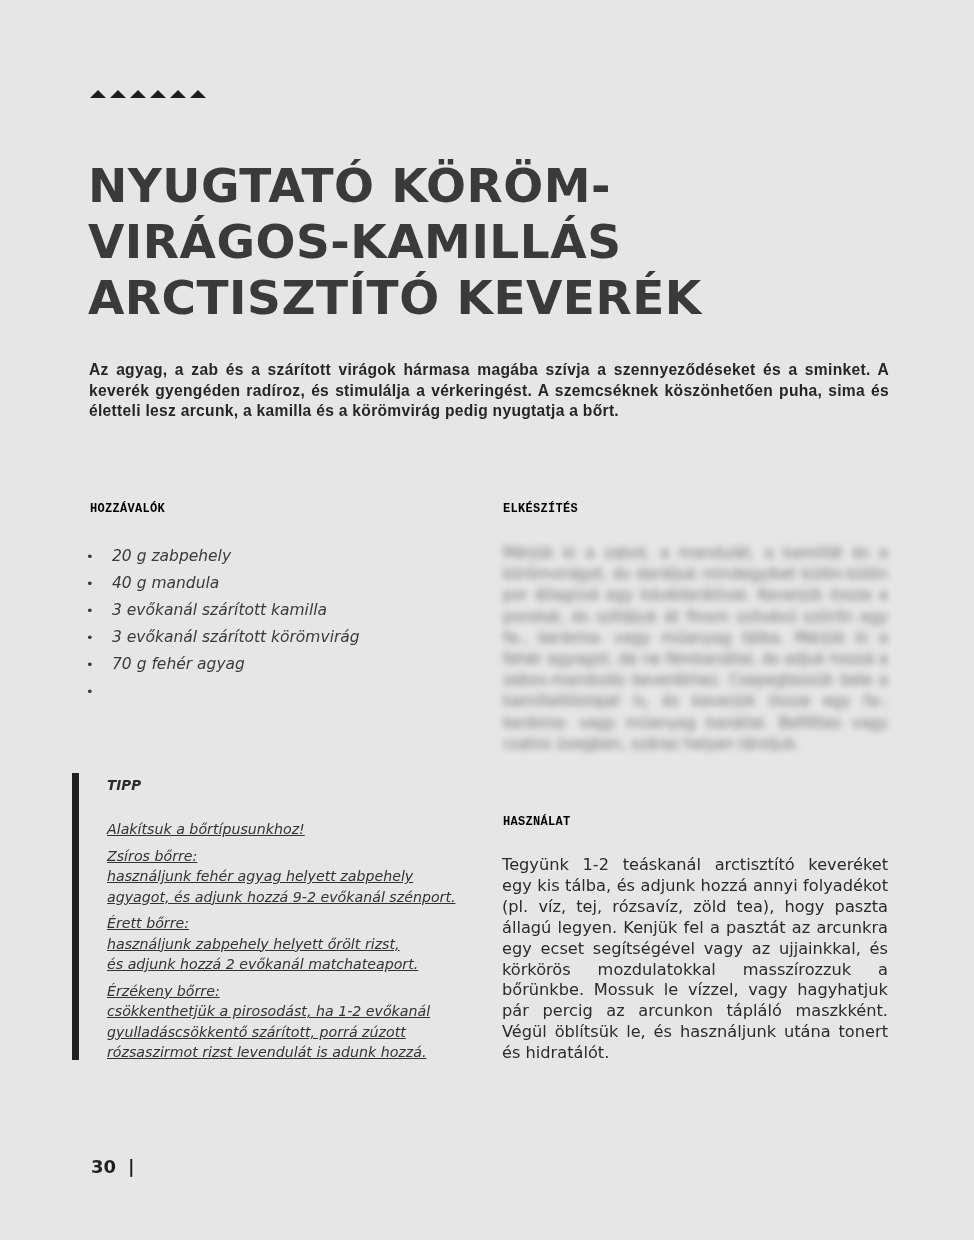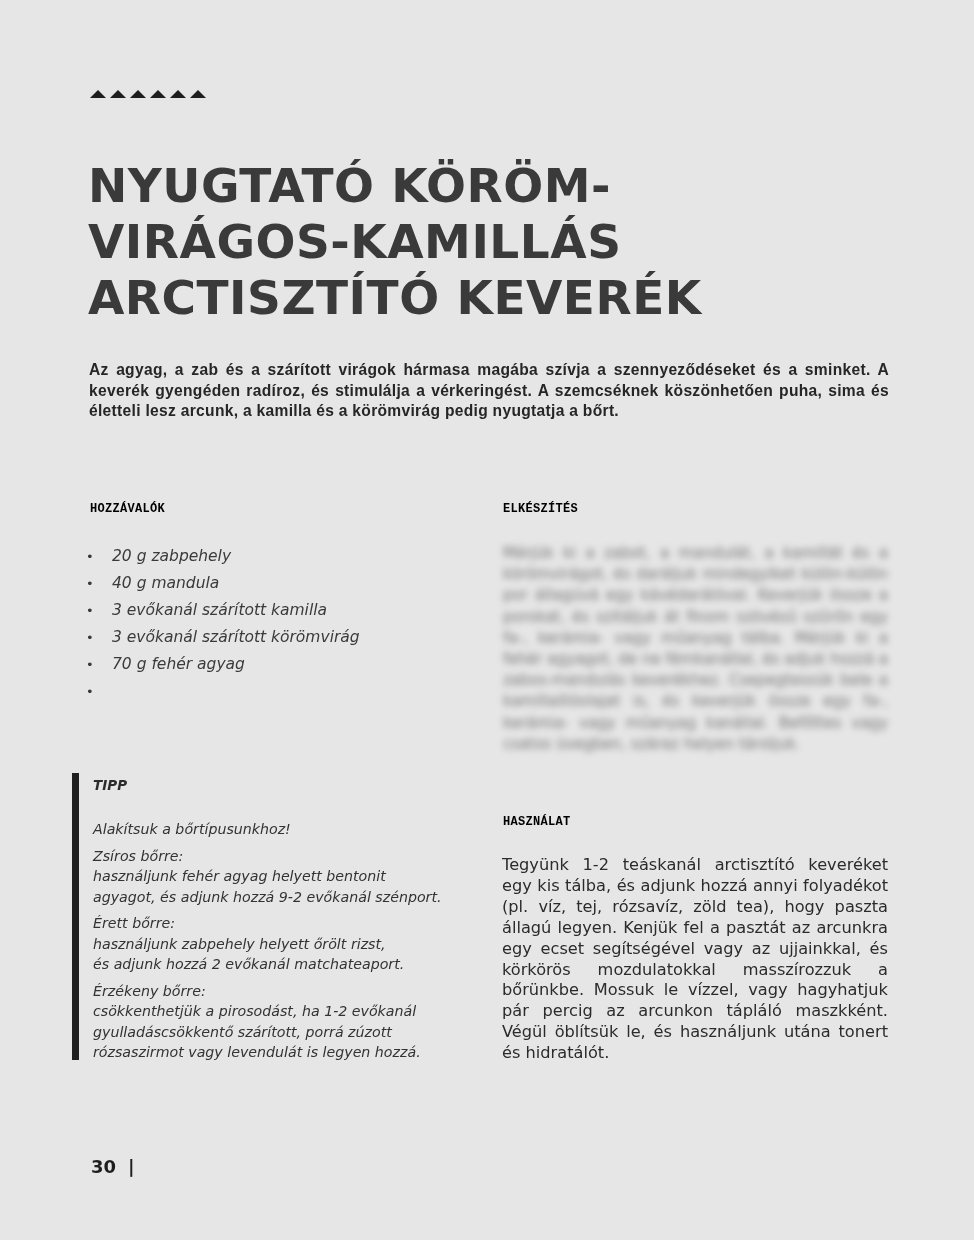--- a/index.html
+++ b/index.html
@@ -89,35 +89,36 @@
       font-family: "DejaVu Sans", sans-serif;
       font-size: 16.2px; line-height: 20.9px;
       text-align: justify;
       color: #2b2b2b;
     }
     .tip {
       position: absolute; left: 72px; top: 773px;
       width: 400px; height: 287px;
       border-left: 7px solid #1f1f1f;
       box-sizing: border-box;
-      padding-left: 14px;
+      padding-left: 28px;
     }
     .tip-label {
       margin: 0; padding-top: 4px;
       font-family: "DejaVu Sans", sans-serif;
       font-style: italic; font-weight: bold;
       font-size: 13.5px; color: #2b2b2b;
       height: 42px;
     }
     .tip-intro, .tip-block p {
       margin: 0;
       font-family: "DejaVu Sans", sans-serif;
       font-style: italic;
       font-size: 14.2px; line-height: 20.5px;
       color: #333;
+      text-decoration: underline;
     }
     .tip-intro { margin-bottom: 6px; }
     .tip-block { margin-bottom: 6px; }
     .page-number {
       position: absolute; left: 91px; top: 1156px;
       font-family: "DejaVu Sans", sans-serif;
       font-weight: bold; font-size: 18px; color: #1f1f1f;
       display: flex; gap: 12px;
     }
   </style>
@@ -169,33 +170,33 @@
 </ul>
 
 <h2 class="section-heading h-prep">ELKÉSZÍTÉS</h2>
 <p class="prep-text">Mérjük ki a zabot, a mandulát, a kamillát és a körömvirágot, és daráljuk mindegyiket külön-külön por állagúvá egy kávédarálóval. Keverjük össze a porokat, és szitáljuk át finom szövésű szűrőn egy fa-, kerámia- vagy műanyag tálba. Mérjük ki a fehér agyagot, de ne fémkanállal, és adjuk hozzá a zabos-mandulás keverékhez. Csepegtessük bele a kamillaillóolajat is, és keverjük össze egy fa-, kerámia- vagy műanyag kanállal. Befőttes vagy csatos üvegben, száraz helyen tároljuk.</p>
 
 <div class="tip">
   <p class="tip-label">TIPP</p>
   <p class="tip-intro">Alakítsuk a bőrtípusunkhoz!</p>
   <div class="tip-block">
     <p>Zsíros bőrre:</p>
-    <p>használjunk fehér agyag helyett bentonit</p>
+    <p>használjunk fehér agyag helyett zabpehely</p>
     <p>agyagot, és adjunk hozzá 9-2 evőkanál szénport.</p>
   </div>
   <div class="tip-block">
     <p>Érett bőrre:</p>
     <p>használjunk zabpehely helyett őrölt rizst,</p>
     <p>és adjunk hozzá 2 evőkanál matchateaport.</p>
   </div>
   <div class="tip-block">
     <p>Érzékeny bőrre:</p>
     <p>csökkenthetjük a pirosodást, ha 1-2 evőkanál</p>
     <p>gyulladáscsökkentő szárított, porrá zúzott</p>
-    <p>rózsaszirmot vagy levendulát is legyen hozzá.</p>
+    <p>rózsaszirmot rizst levendulát is adunk hozzá.</p>
   </div>
 </div>
 
 <h2 class="section-heading h-usage">HASZNÁLAT</h2>
 <p class="usage-text">Tegyünk 1-2 teáskanál arctisztító keveréket egy kis tálba, és adjunk hozzá annyi folyadékot (pl. víz, tej, rózsavíz, zöld tea), hogy paszta állagú legyen. Kenjük fel a pasztát az arcunkra egy ecset segítségével vagy az ujjainkkal, és körkörös mozdulatokkal masszírozzuk a bőrünkbe. Mossuk le vízzel, vagy hagyhatjuk pár percig az arcunkon tápláló maszkként. Végül öblítsük le, és használjunk utána tonert és hidratálót.</p>
 
 <div class="page-number">
   <span>30</span>
   <span>|</span>
 </div>

